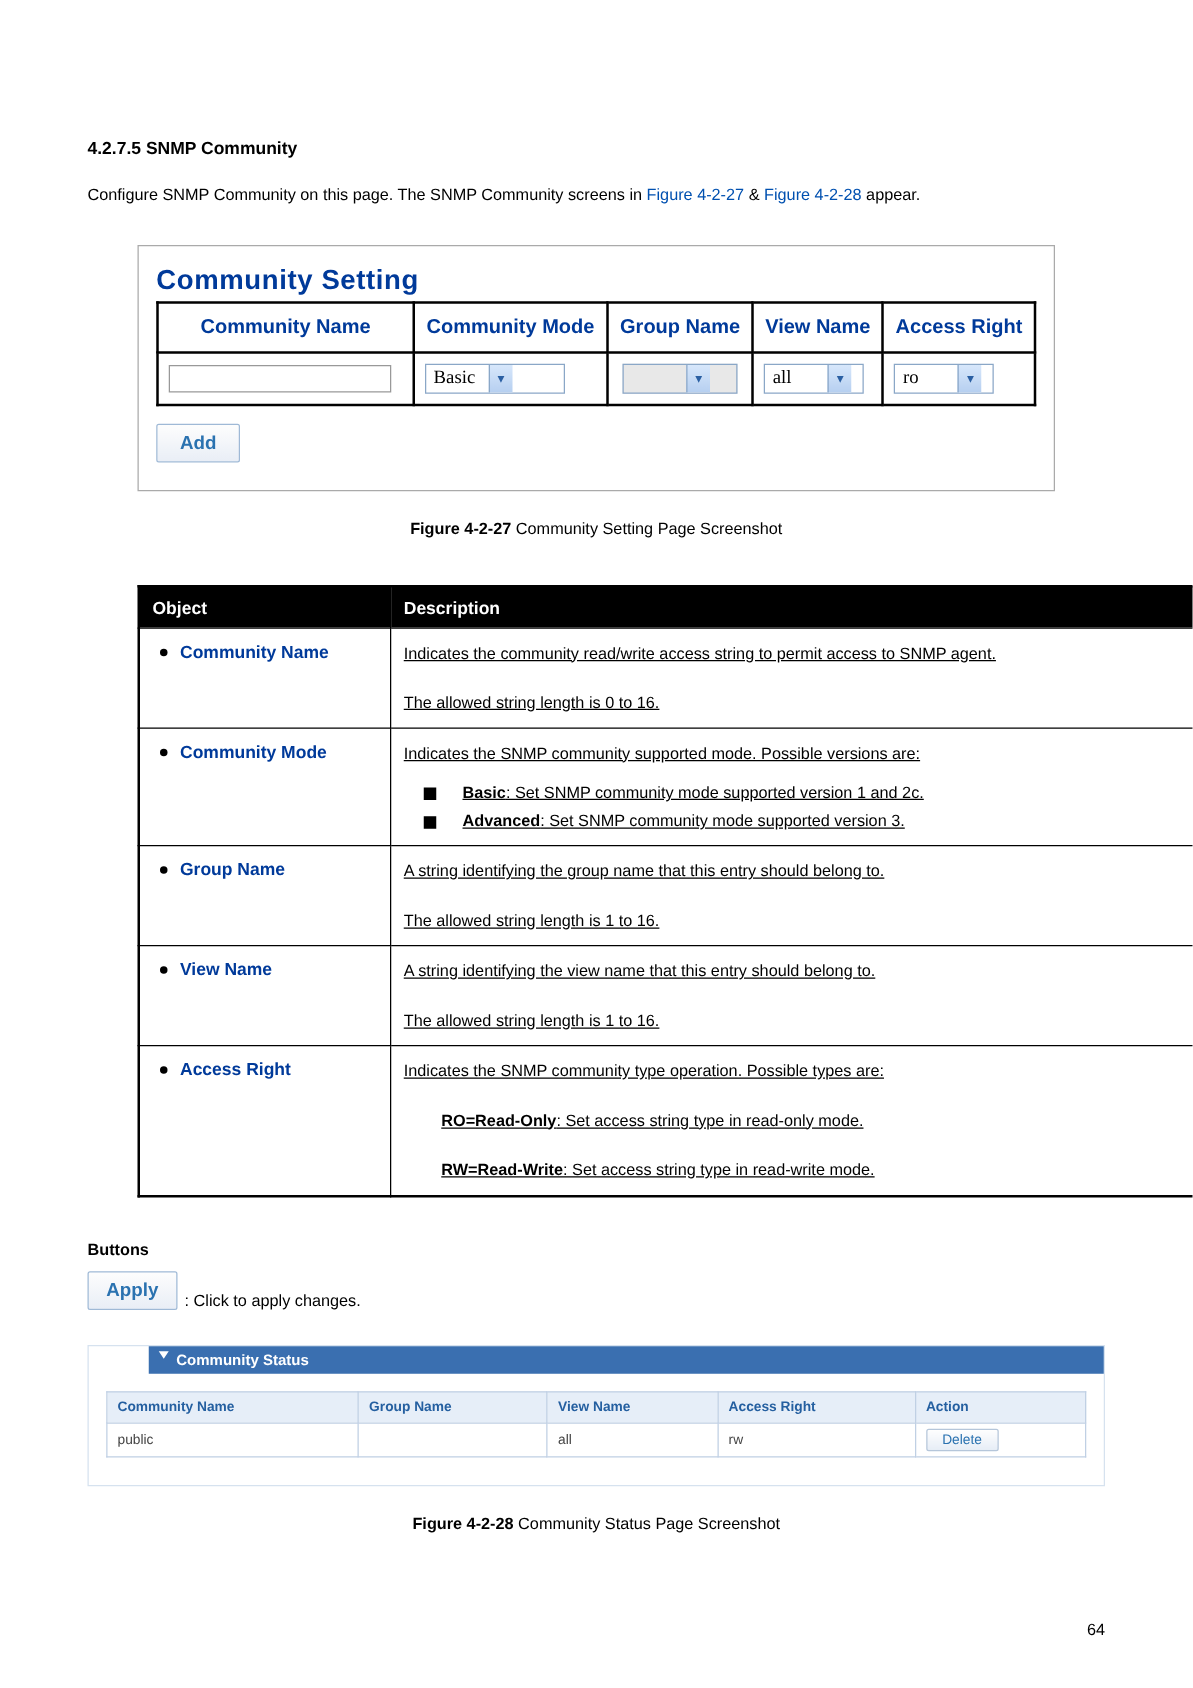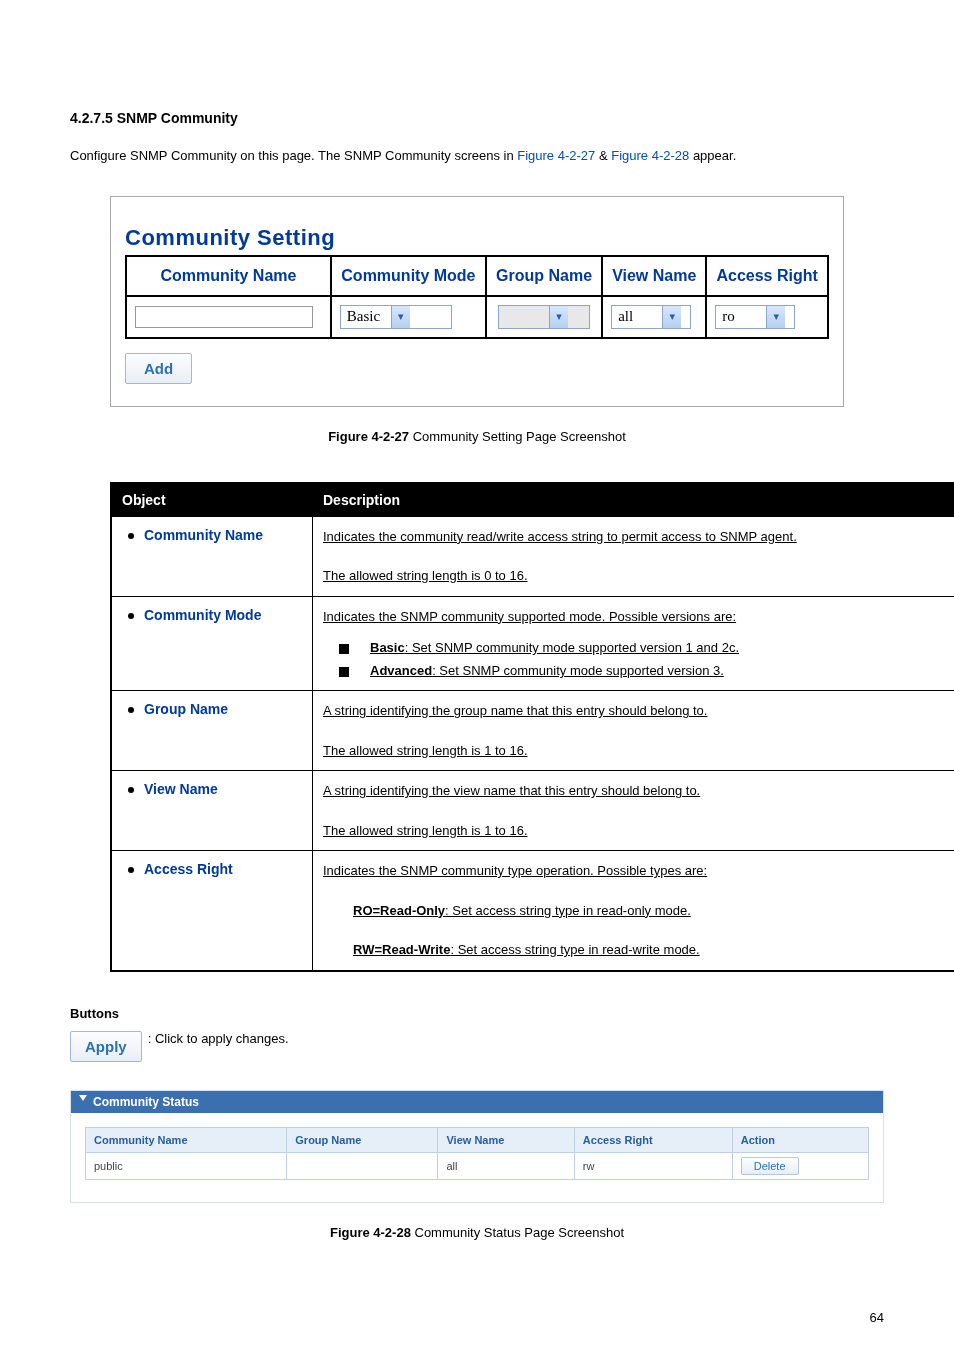--- a/index.html
+++ b/index.html
@@ -27,21 +27,21 @@
     border: 1px solid #aaa;
     margin: 10px 40px 10px 40px;
     padding: 12px 14px 22px 14px;
     box-sizing: border-box;
   }
   .shot1 .panel-title {
     color: #003a9a;
     font-size: 22px;
     font-weight: bold;
     letter-spacing: 0.5px;
-    margin: 16px 0 4px 0;
+    margin: 2px 0 4px 0;
   }
   table.formtbl {
     border-collapse: collapse;
     width: 100%;
   }
   table.formtbl th {
     border: 2px solid #000;
     background: #fff;
     color: #003a9a;
     font-size: 16px;
@@ -149,21 +149,21 @@
     display:flex;
     align-items:flex-start;
     padding: 4px 10px 4px 26px;
     gap: 11px;
   }
   .sq { width:10px; height:10px; background:#000; display:inline-block; margin:4px 10px 0 0; flex-shrink:0; }
   .deep  { padding-left: 40px; }
 
   
   .buttonsheading { font-weight: bold; margin: 34px 0 10px 0; }
-  .applyrow { display:flex; align-items:flex-start; gap:2px; }
+  .applyrow { display:flex; align-items:flex-end; gap:2px; }
   .applybtn-img {
     display:inline-flex;
     align-items:center; justify-content:center;
     padding: 6px 14px;
     border: 1px solid #9fb9d6;
     background: linear-gradient(#fdfdfd,#e9eef6);
     color:#2a72b0; font-weight:bold; font-size:15px;
     border-radius:2px; margin-right:4px;
   }
 
@@ -175,20 +175,21 @@
     box-sizing: border-box;
   }
   .statusbar {
     background: #3a6fb0;
     color: #fff;
     font-size: 12px;
     font-weight: bold;
     padding: 4px 8px;
     display:flex;
     gap:6px;
+    margin-left:48px;
   }
   .disclose {
     width:0;height:0;border-left:4px solid transparent;border-right:4px solid transparent;border-top:6px solid #fff;display:inline-block;
   }
   .statusinner { padding: 14px 14px 22px 14px; }
   table.statustbl {
     width: 100%;
     border-collapse: collapse;
     font-size: 11px;
   }

